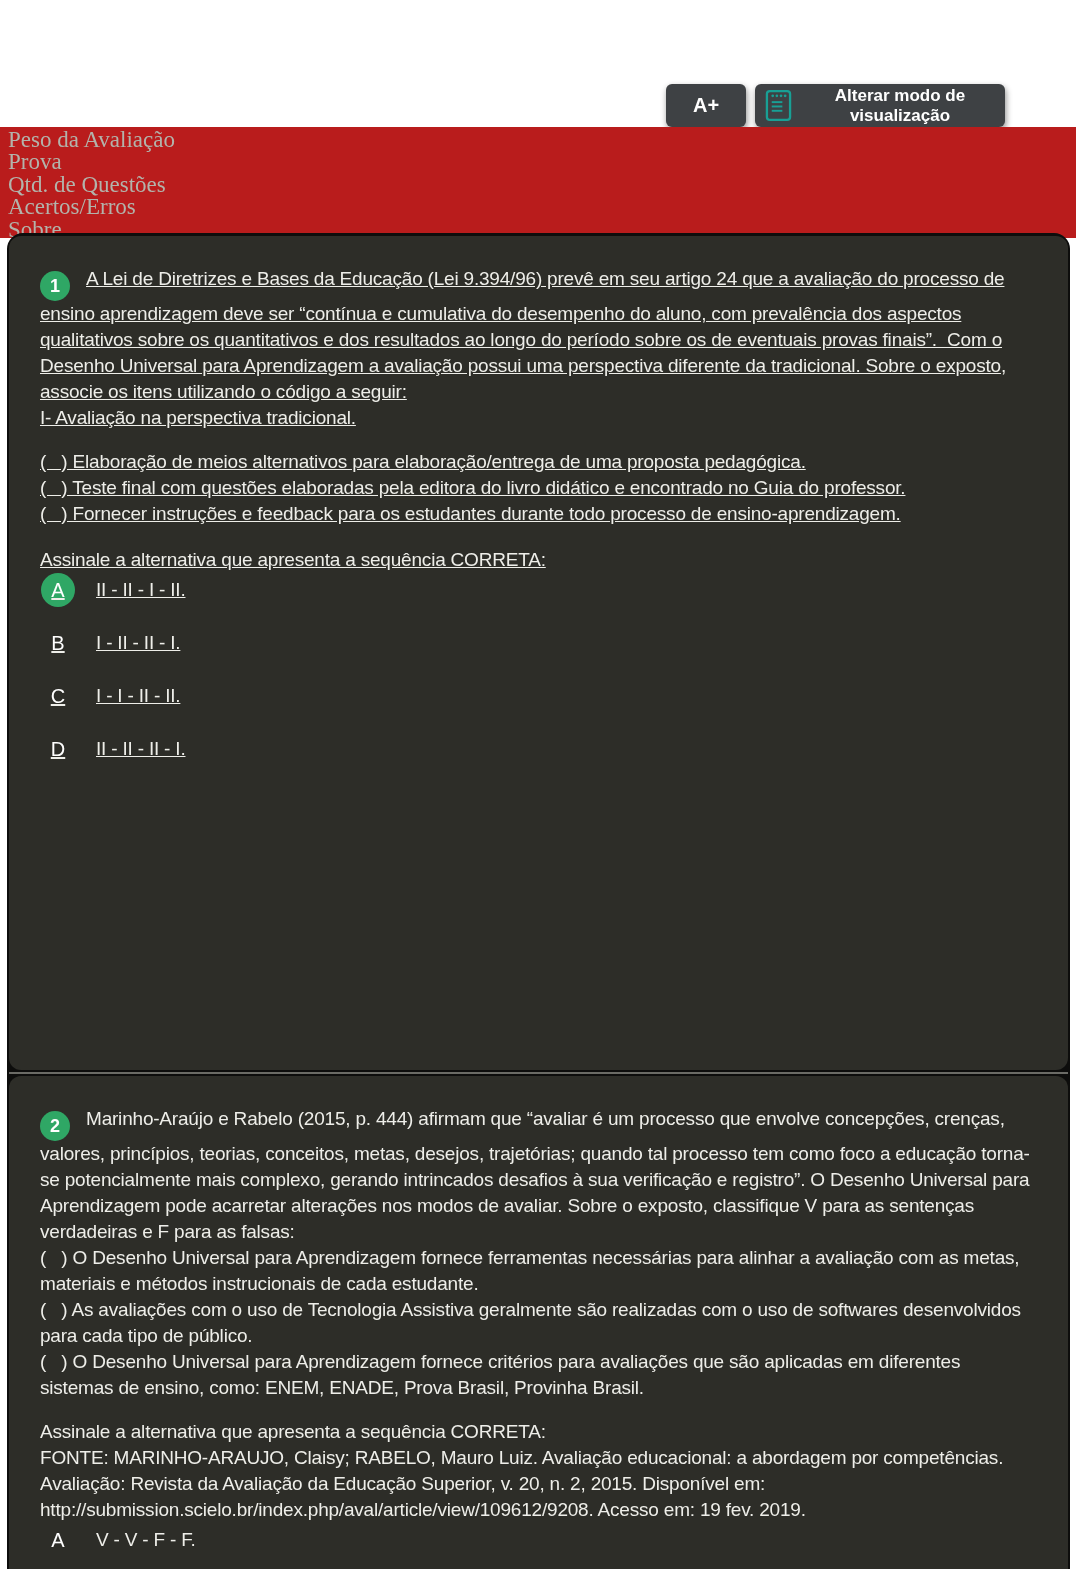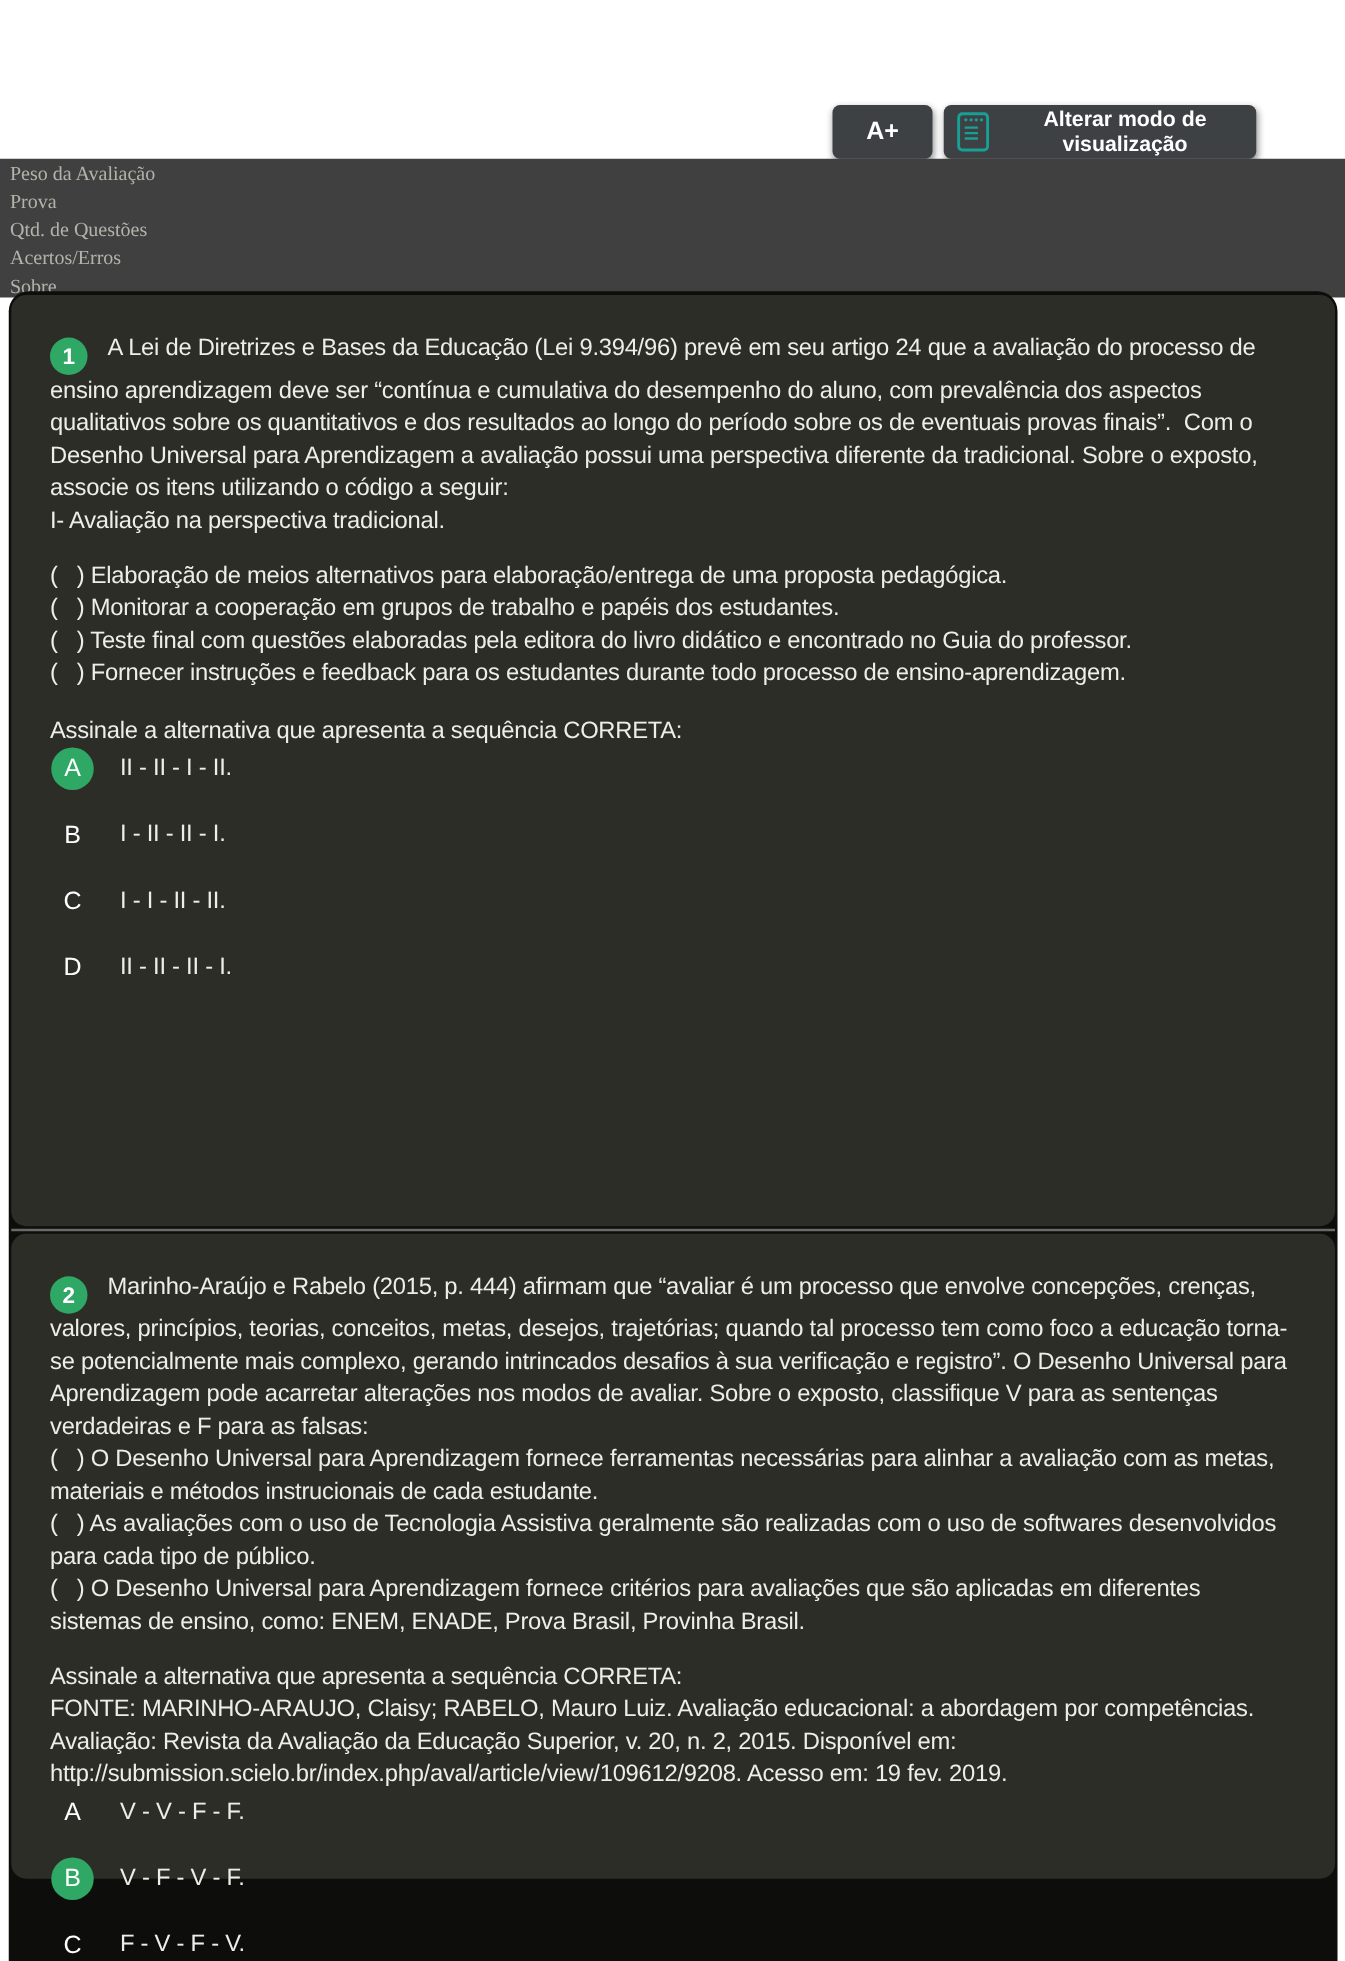--- a/index.html
+++ b/index.html
@@ -20,39 +20,39 @@
     display: flex; align-items: center; justify-content: center;
     cursor: pointer;
   }
   .btn-aplus { width: 80px; font-size: 20px; }
   .btn-view  { width: 250px; font-size: 17px; gap: 13px; padding: 0 10px; }
   .view-icon { display: inline-flex; width: 27px; height: 33px; }
 
   
   .summary {
     position: absolute; top: 127px; left: 0; width: 100%; height: 111px;
-    background: #404040; box-sizing: border-box;
+    background: #b91c1c; box-sizing: border-box;
     padding: 2px 16px 0 8px;
     font-family: "Liberation Serif", "DejaVu Serif", serif;
-    font-size: 16px; line-height: 22.4px; color: #b3b3ab;
+    font-size: 23px; line-height: 22.4px; color: #b3b3ab;
   }
   .summary div { white-space: nowrap; }
 
   
   .main {
     position: absolute; top: 233px; left: 7px; width: 1063px; height: 1336px;
     background: #0d0d0c; border-radius: 16px 16px 0 0;
     padding: 3px 2px 0 2px; box-sizing: border-box;
   }
   .card {
     background: #2d2d28; border-radius: 12px; box-sizing: border-box;
     color: #eeeee9; font-size: 19px; line-height: 26px; letter-spacing: -0.2px;
     padding: 30px 36px 0 31px;
   }
-  .card1 { height: 745px; }
+  .card1 { height: 834px; text-decoration: underline; }
   .card2 { height: 516px; }
   .divider { height: 6px; display: flex; align-items: center; }
   .divider-line { height: 2px; width: 100%; background: #6b6b66; }
 
   .card p { margin: 0; }
   .intro { margin-bottom: 20px; }
   .qbadge {
     display: inline-flex; width: 30px; height: 30px; border-radius: 50%;
     background: #2fa765; color: #fff; align-items: center; justify-content: center;
     font-size: 18px; font-weight: bold; letter-spacing: 0;
@@ -110,21 +110,20 @@
 
     <section class="card card1">
       <p class="intro">
         <span class="qbadge">1</span><span>A Lei de Diretrizes e Bases da Educação (Lei 9.394/96) prevê em seu artigo 24 que a avaliação do processo de ensino aprendizagem deve ser “contínua e cumulativa do desempenho do aluno, com prevalência dos aspectos qualitativos sobre os quantitativos e dos resultados ao longo do período sobre os de eventuais provas finais”.&nbsp; Com o Desenho Universal para Aprendizagem a avaliação possui uma perspectiva diferente da tradicional. Sobre o exposto, associe os itens utilizando o código a seguir:</span>
       </p>
       <div class="block">
         <p>I- Avaliação na perspectiva tradicional.</p>
       </div>
       <div class="block2">
         <p>(&nbsp;&nbsp;&nbsp;) Elaboração de meios alternativos para elaboração/entrega de uma proposta pedagógica.</p>
-        <p>(&nbsp;&nbsp;&nbsp;) Monitorar a cooperação em grupos de trabalho e papéis dos estudantes.</p>
         <p>(&nbsp;&nbsp;&nbsp;) Teste final com questões elaboradas pela editora do livro didático e encontrado no Guia do professor.</p>
         <p>(&nbsp;&nbsp;&nbsp;) Fornecer instruções e feedback para os estudantes durante todo processo de ensino-aprendizagem.</p>
       </div>
       <p class="prompt">Assinale a alternativa que apresenta a sequência CORRETA:</p>
       <div class="opts">
         <div class="opt">
           <span class="opt-key selected">A</span>
           <span class="opt-text">II - II - I - II.</span>
         </div>
         <div class="opt">

